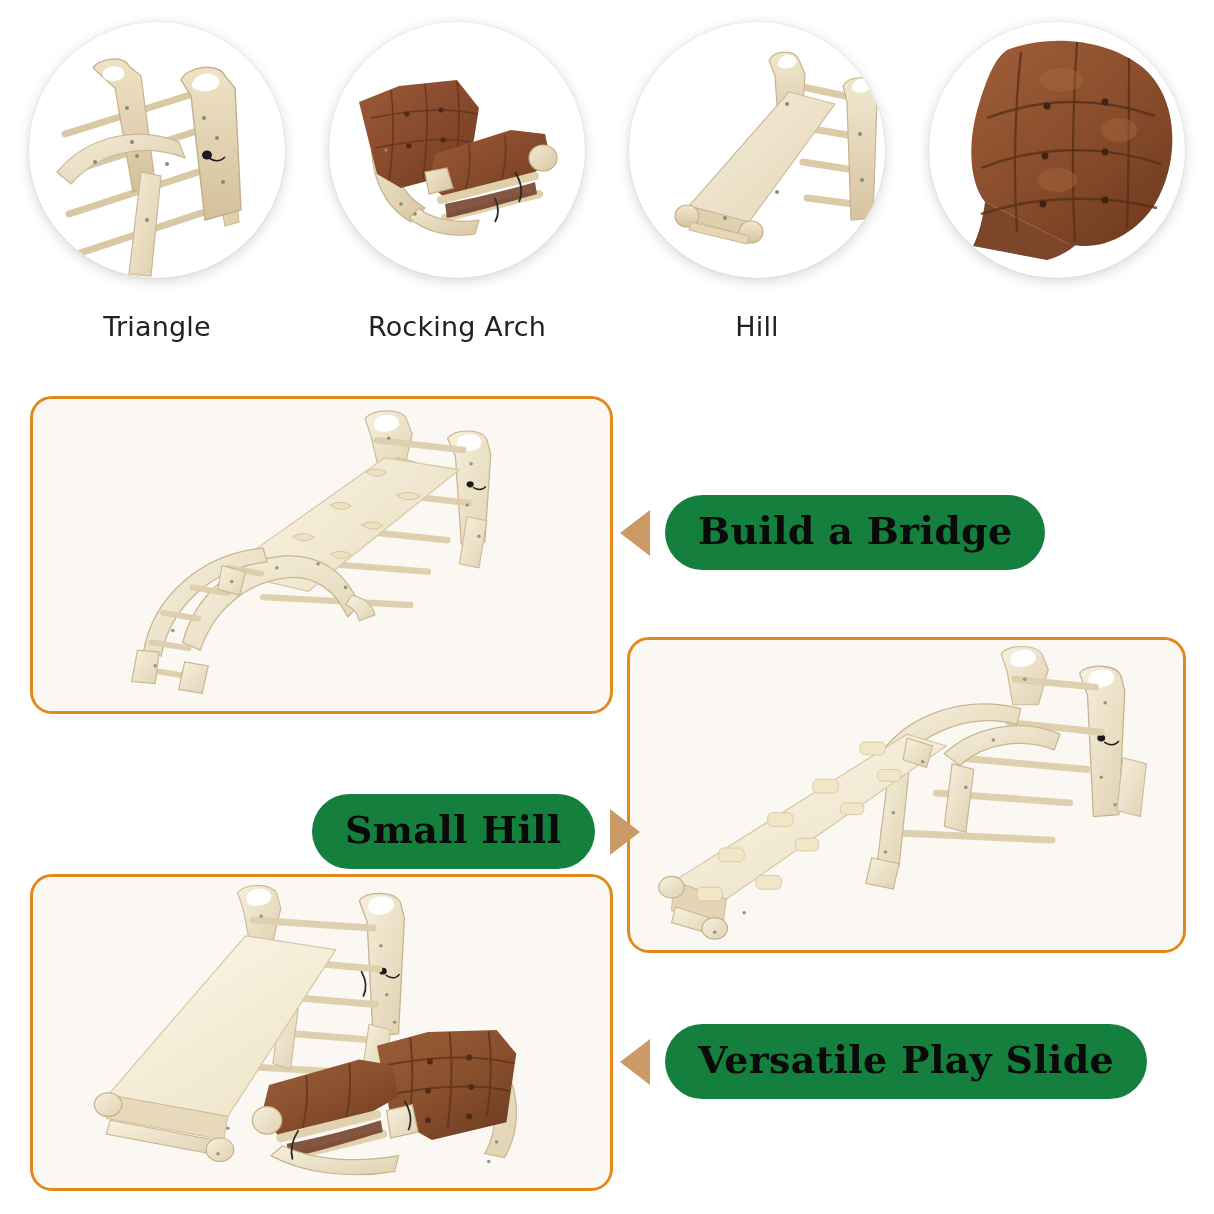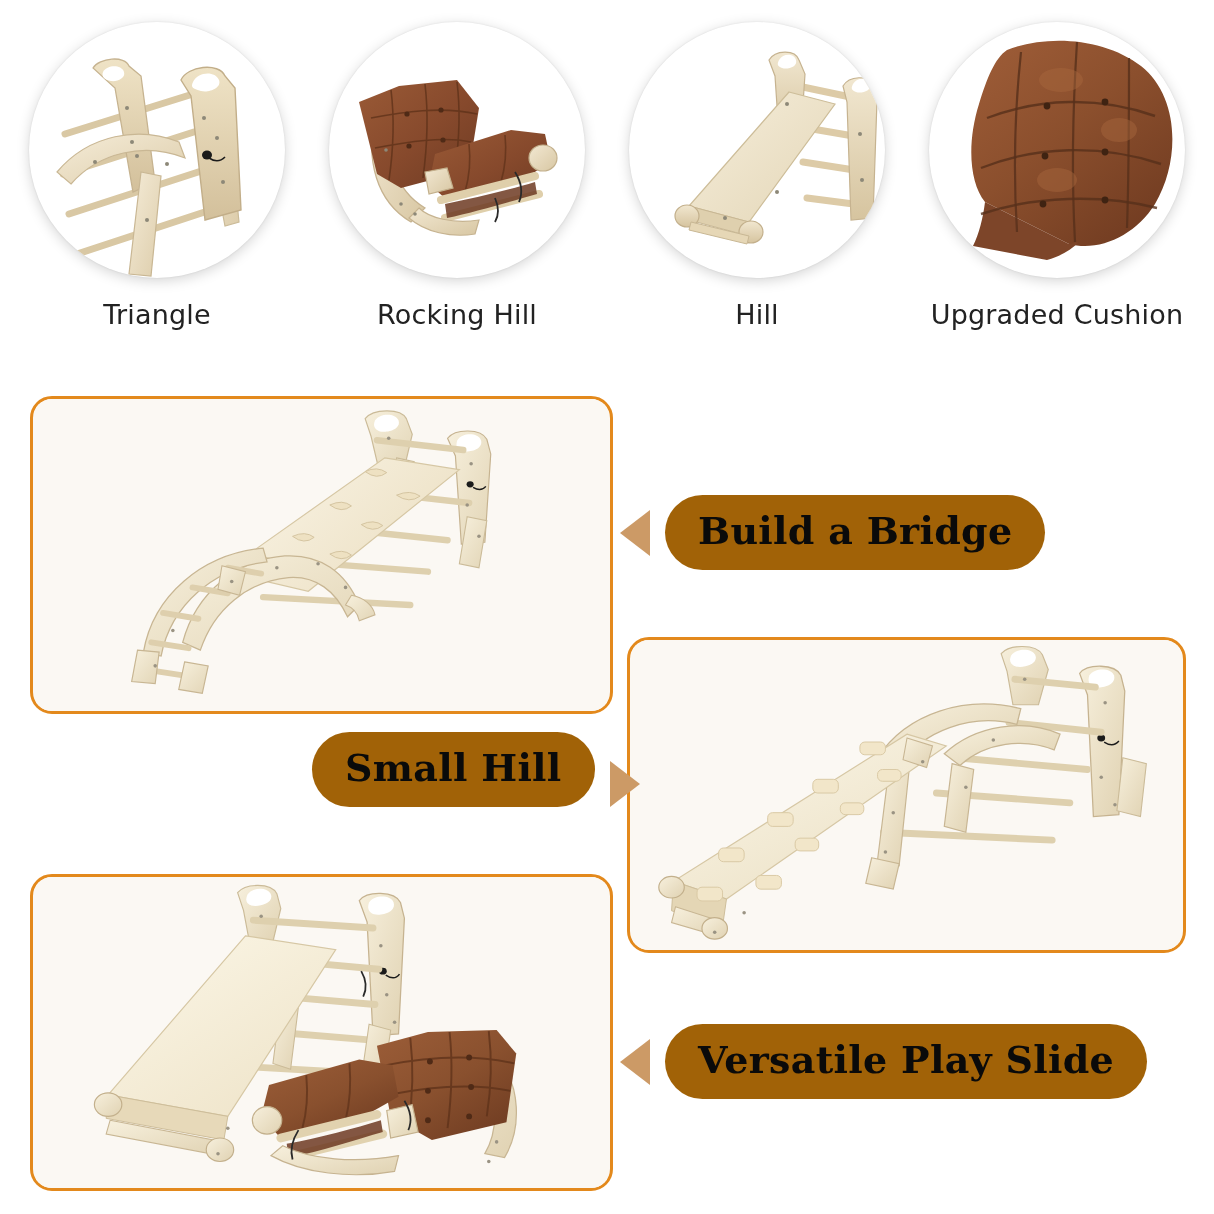--- a/index.html
+++ b/index.html
@@ -41,21 +41,21 @@
     background: #ffffff;
     box-shadow: 0 3px 13px rgba(0,0,0,0.17), 0 0 2px rgba(0,0,0,0.10);
     position: relative;
     overflow: hidden;
     display: flex;
     align-items: center;
     justify-content: center;
   }
   .feature-circle svg { display: block; }
   .feature-label {
-    margin-top: 21px;
+    margin-top: 33px;
     font-size: 27px;
     color: #222222;
     letter-spacing: 0.2px;
     font-family: "DejaVu Sans", sans-serif;
     font-weight: 400;
     white-space: nowrap;
   }
 
   
   .photo-panel {
@@ -74,42 +74,42 @@
 
   
   .callout {
     position: absolute;
     display: flex;
     flex-direction: row;
     align-items: center;
     gap: 15px;
   }
   .pill {
-    background: #a16207;
+    background: #15803d;
     border-radius: 40px;
     color: #0a0a0a;
     font-family: "DejaVu Serif", serif;
     font-weight: bold;
     font-size: 38px;
     line-height: 1;
     padding: 17px 33px 20px 33px;
     white-space: nowrap;
     letter-spacing: 0.3px;
   }
   .arrow {
     width: 0;
     height: 0;
     border-top: 23px solid transparent;
     border-bottom: 23px solid transparent;
   }
   .arrow-left  { border-right: 30px solid #cc9a66; }
   .arrow-right { border-left: 30px solid #cc9a66; }
 
   #callout-bridge { left: 620px; top: 495px; }
-  #callout-hill   { left: 312px; top: 732px; align-items: flex-end; }
+  #callout-hill   { left: 312px; top: 794px; }
   #callout-modes  { left: 620px; top: 1024px; }
 </style>
 </head>
 <body>
 
 <div id="feature-row">
 
   <div class="feature-item">
     <div class="feature-circle">
       <svg viewBox="0 0 256 256" width="256" height="256">
@@ -216,21 +216,21 @@
 
         <path d="M186,150 q10,16 4,30" stroke="#2a2a2a" stroke-width="1.8" fill="none"></path>
         <path d="M166,176 q6,14 0,24" stroke="#2a2a2a" stroke-width="1.8" fill="none"></path>
         <g fill="#8d8878">
           <circle cx="72" cy="182" r="1.8"></circle>
             <circle cx="86" cy="192" r="1.8"></circle>
           <circle cx="57" cy="128" r="1.8"></circle>
         </g>
       </svg>
     </div>
-    <div class="feature-label">Rocking Hill</div>
+    <div class="feature-label">Rocking Arch</div>
   </div>
 
   <div class="feature-item">
     <div class="feature-circle">
       <svg viewBox="0 0 256 256" width="256" height="256">
         <defs>
           <linearGradient id="ramp1" x1="0" y1="0" x2="1" y2="1">
             <stop offset="0%" stop-color="#f6eedb"></stop>
               <stop offset="100%" stop-color="#e3d6b7"></stop>
           </linearGradient>
@@ -310,21 +310,20 @@
             <circle cx="176" cy="178" r="3.4"></circle>
         </g>
 
         <g fill="#a9683f" opacity="0.45">
           <ellipse cx="132" cy="58" rx="22" ry="12"></ellipse>
           <ellipse cx="190" cy="108" rx="18" ry="12"></ellipse>
           <ellipse cx="128" cy="158" rx="20" ry="12"></ellipse>
         </g>
       </svg>
     </div>
-    <div class="feature-label">Upgraded Cushion</div>
   </div>
 </div>
 
 <div class="photo-panel" id="panel-bridge">
   <svg viewBox="0 0 583 318" preserveAspectRatio="xMidYMid meet">
     <defs>
       <linearGradient id="pw1" x1="0" y1="0" x2="1" y2="1">
         <stop offset="0%" stop-color="#f7f0dd"></stop>
           <stop offset="100%" stop-color="#e2d5b6"></stop>
       </linearGradient>

